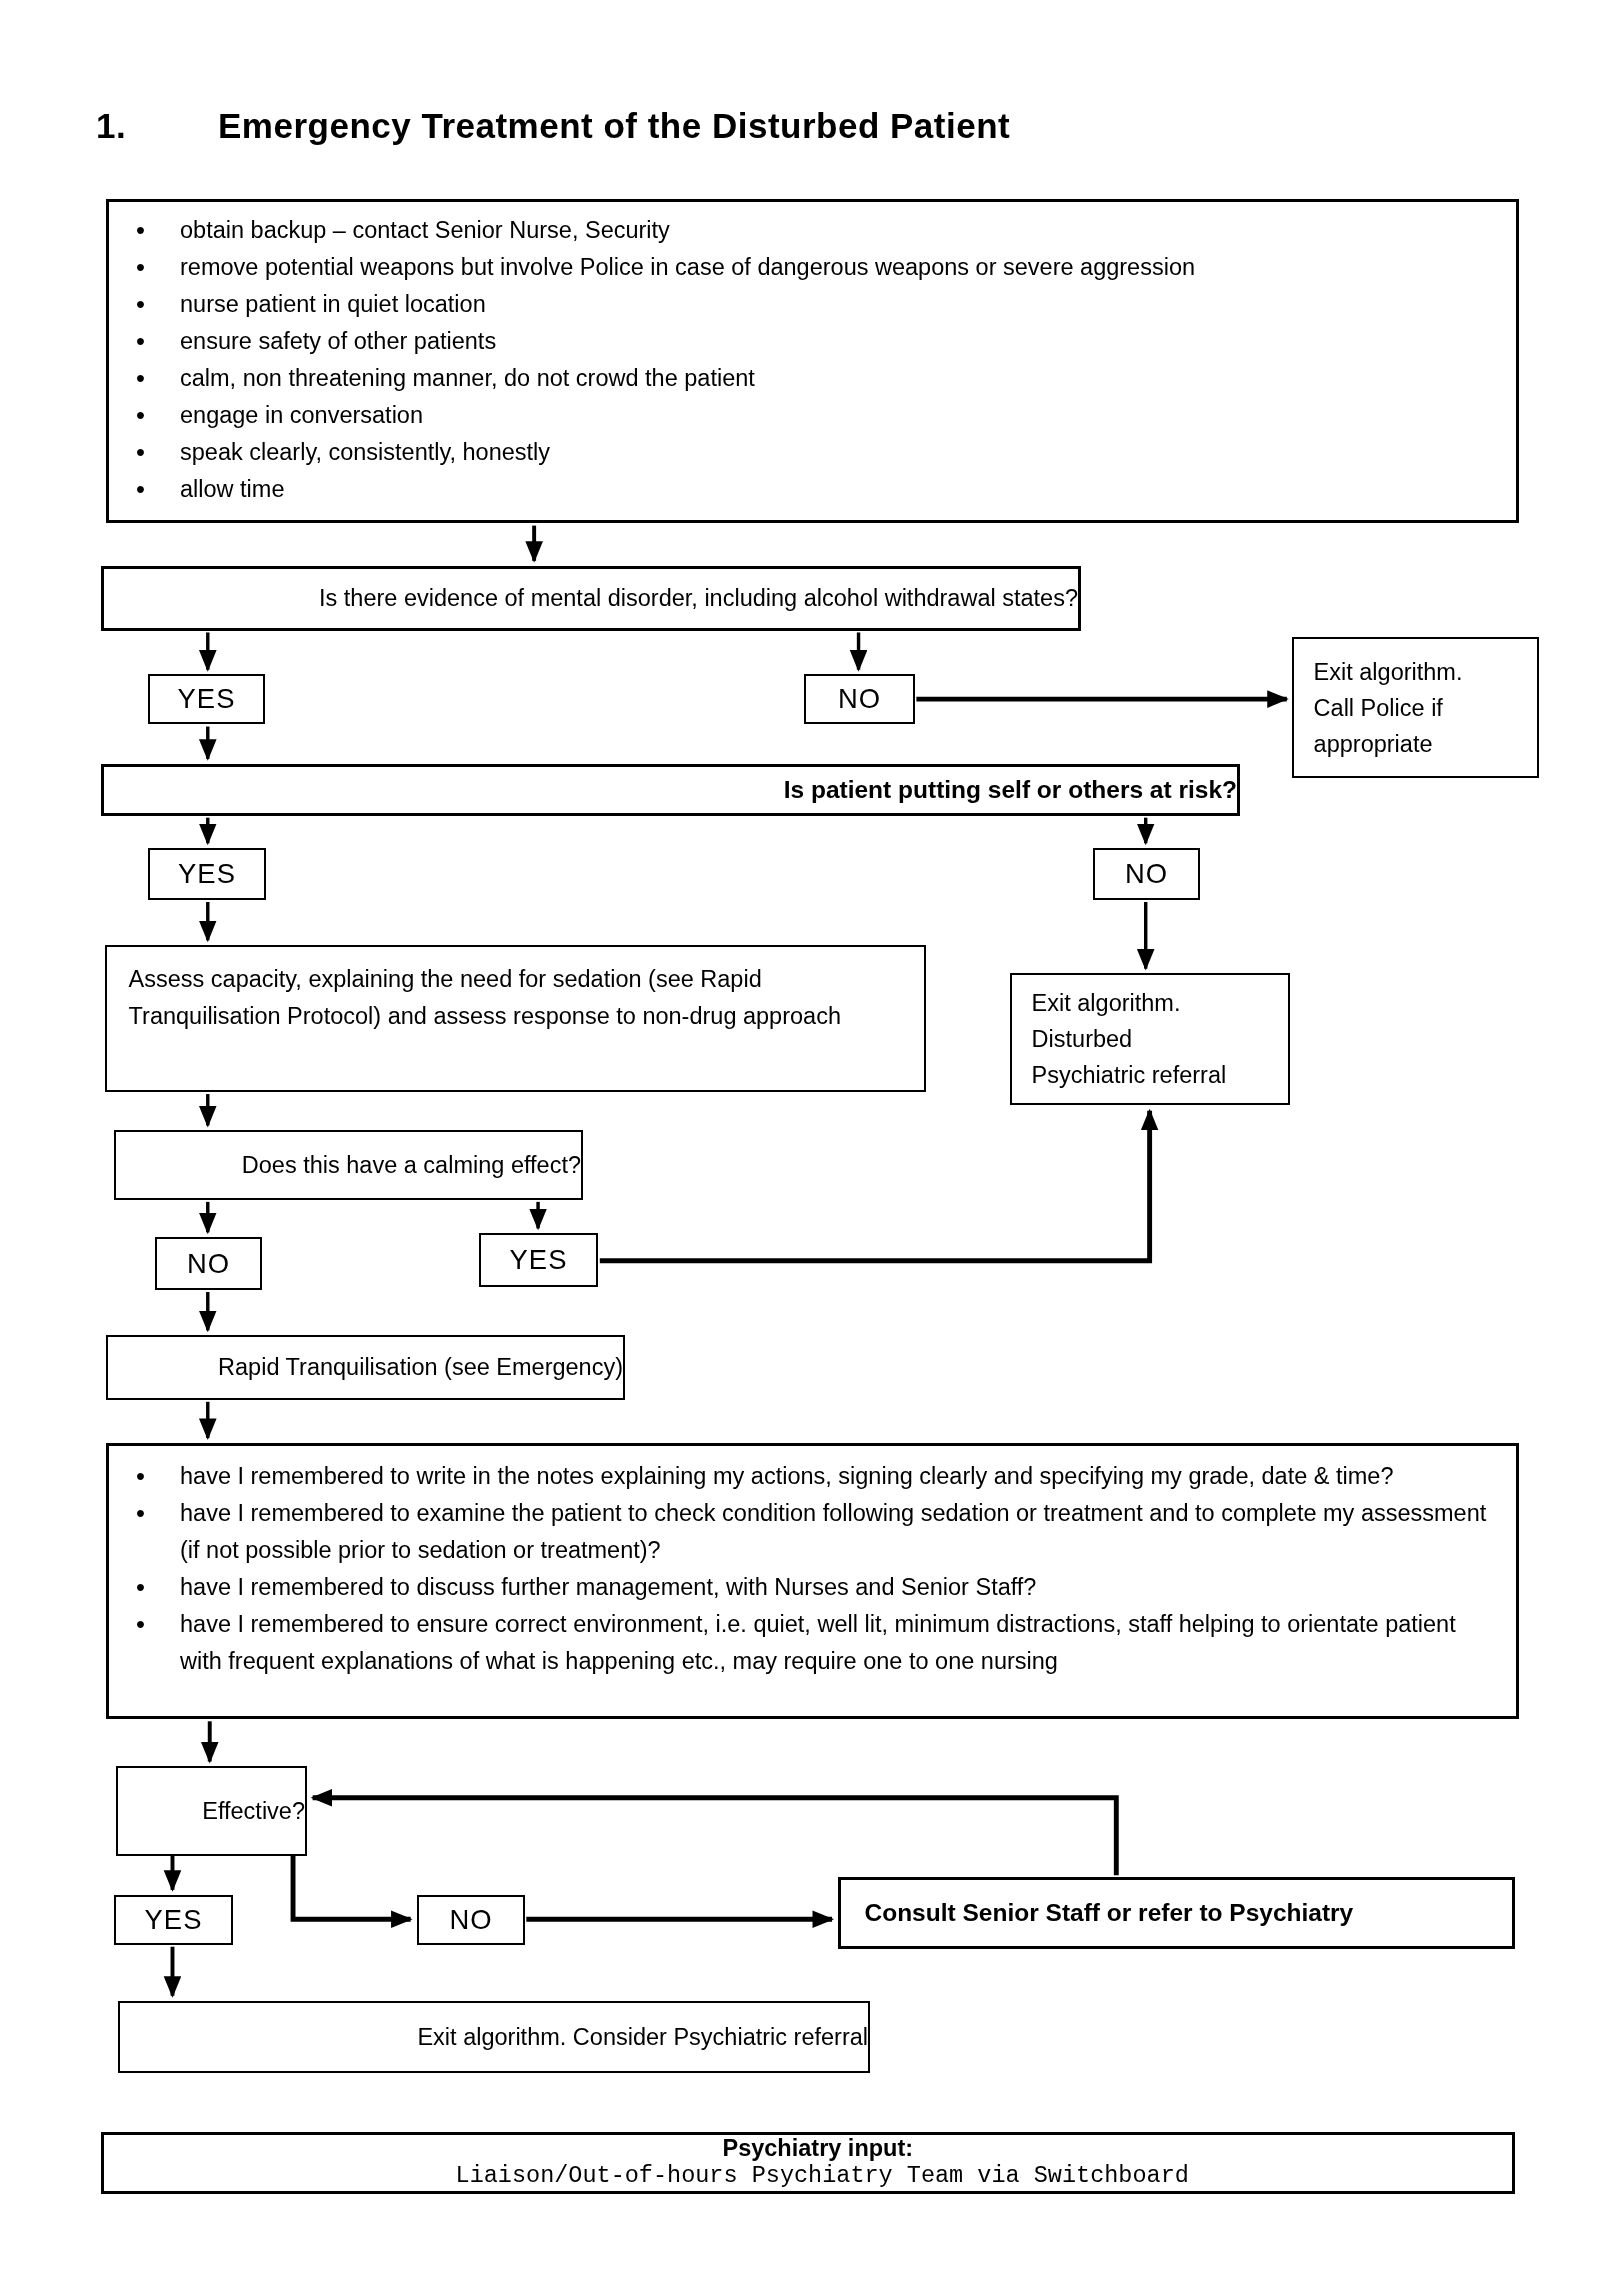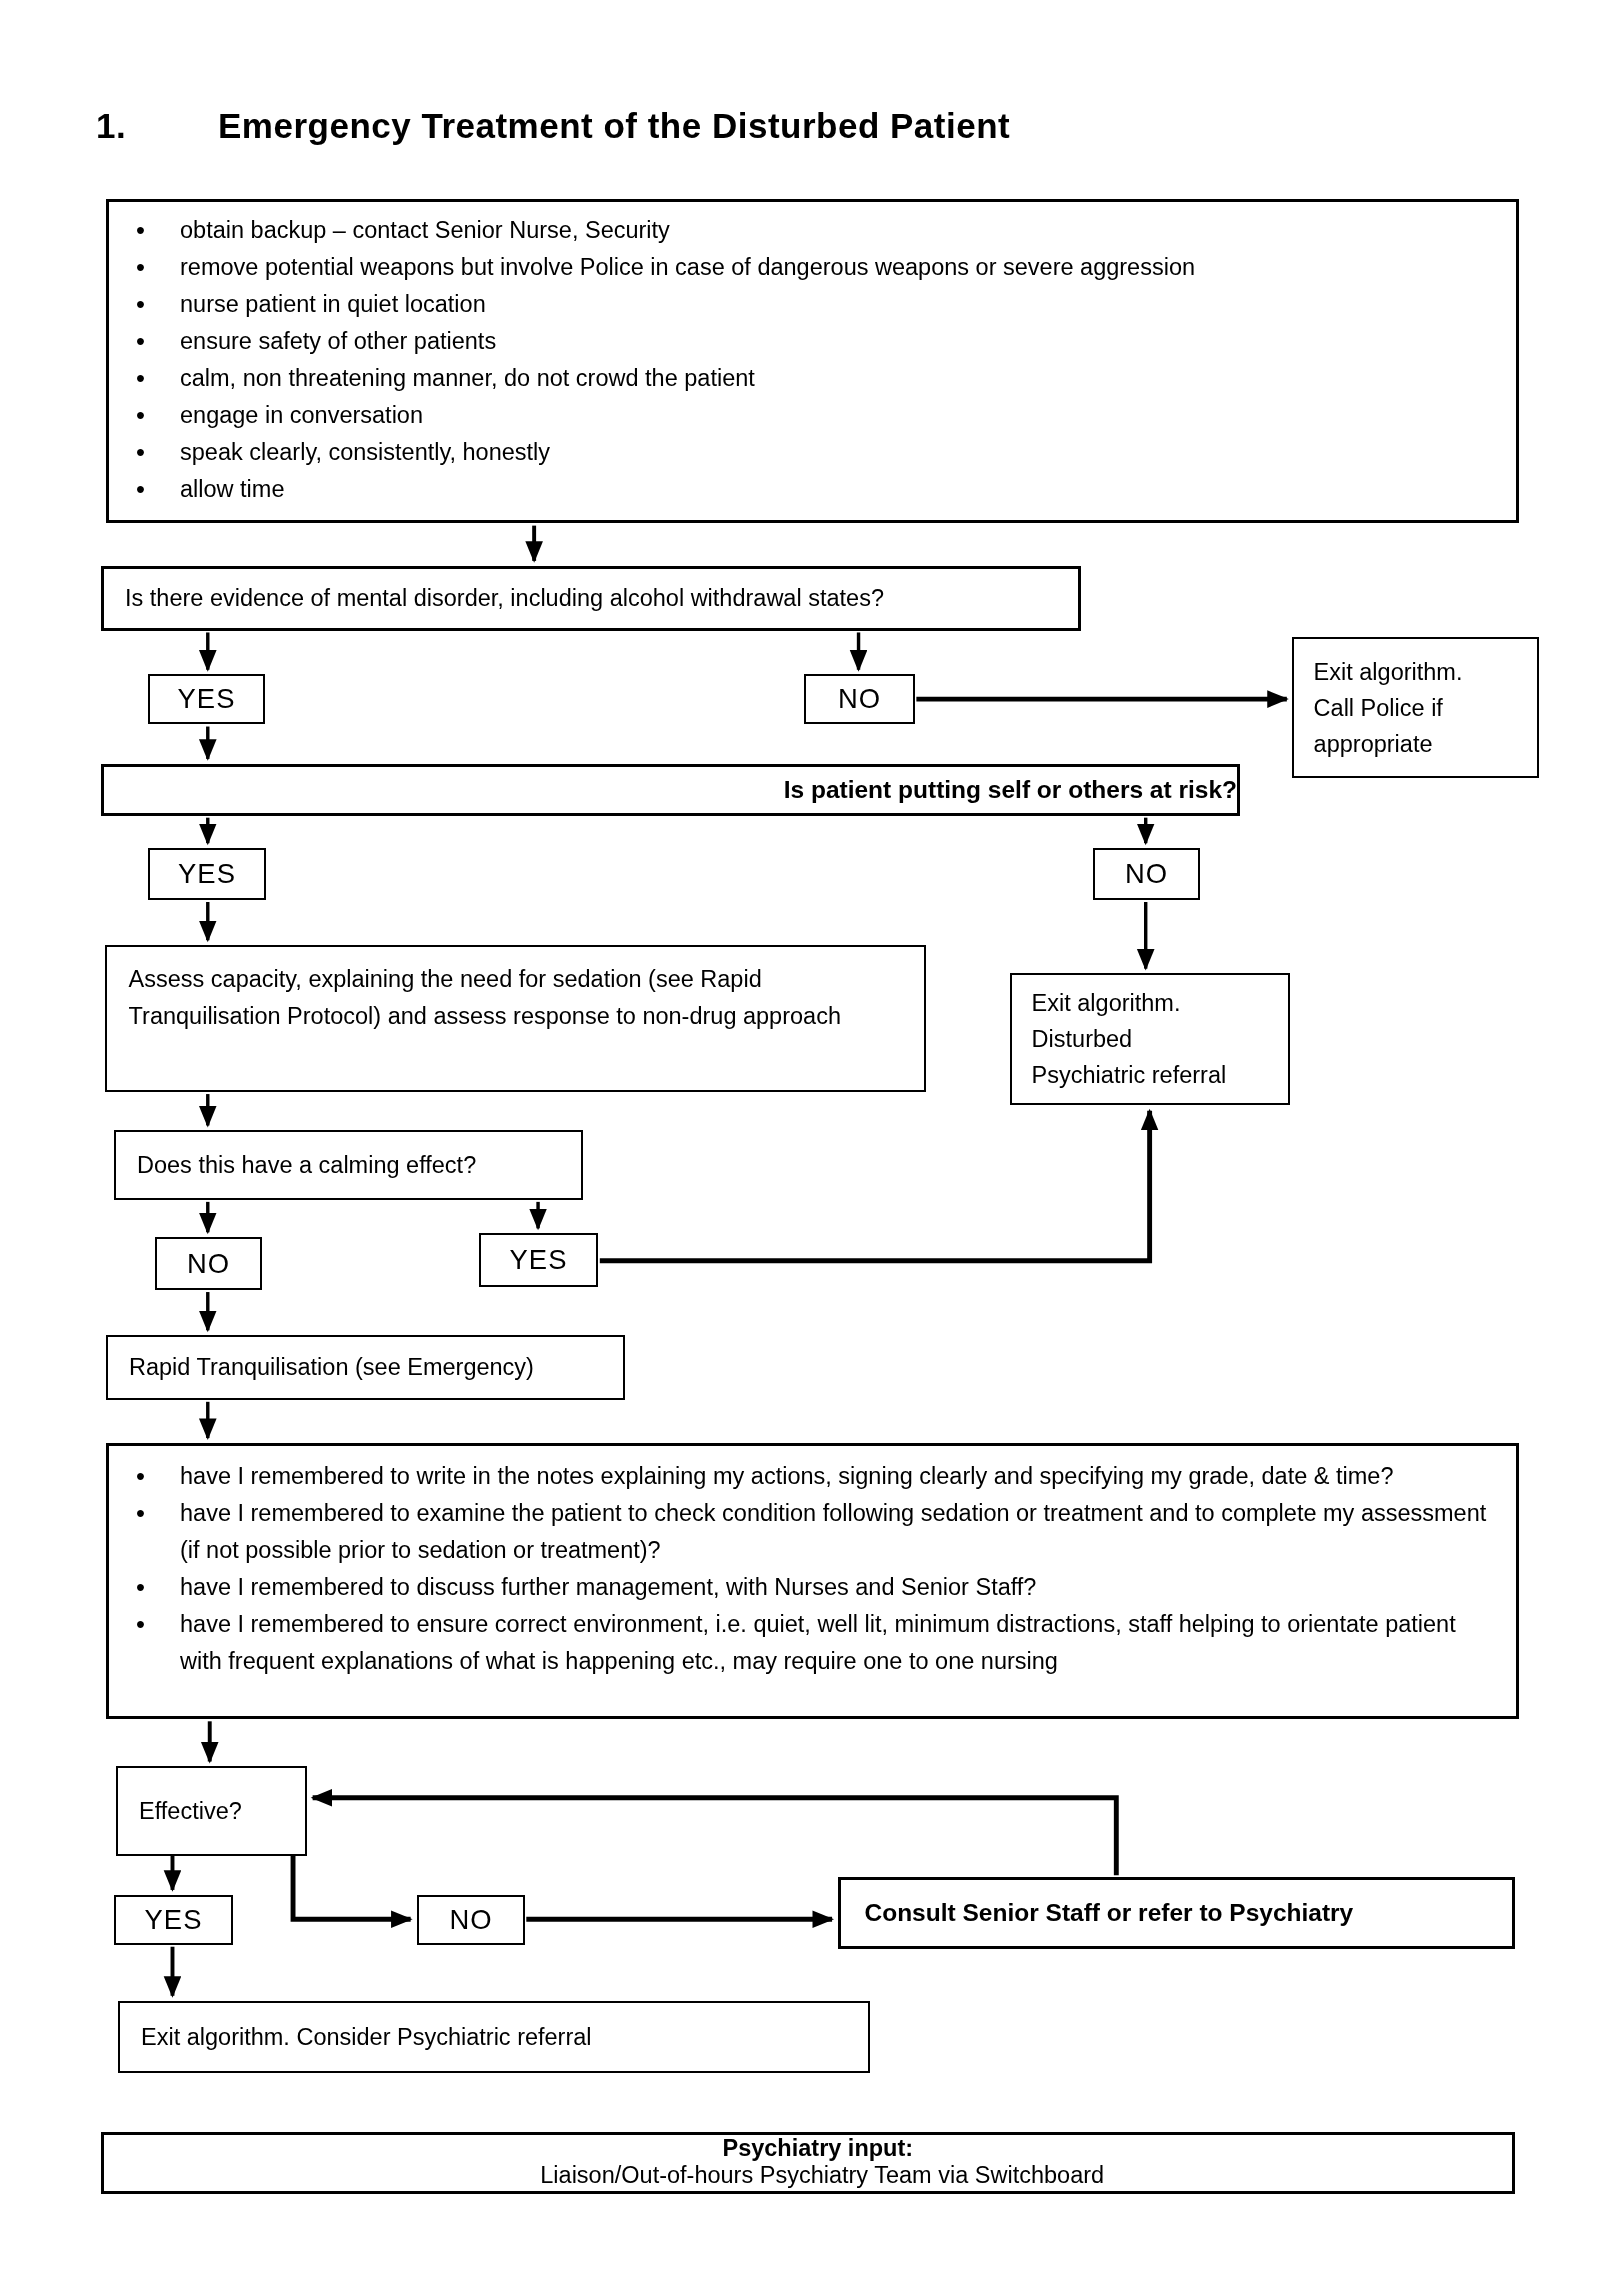--- a/index.html
+++ b/index.html
@@ -7,29 +7,29 @@
   .page{position:absolute;inset:0;background:#fff;}
   svg.connectors{position:absolute;left:0;top:0;width:1623px;height:2293px;pointer-events:none;}
   .box{position:absolute;border:2.9px solid #000;background:#fff;box-sizing:border-box;font-size:23.5px;}
   .b4{border-width:3.9px;}
   .title{position:absolute;top:106px;left:96px;font-size:35px;font-weight:bold;letter-spacing:0.5px;}
   .title .num{display:inline-block;width:122px;}
   .bullets{padding:9.8px 19.6px 9.8px 0;}
   .bullets ul{margin:0;padding:0 0 0 71px;list-style:none;}
   .bullets li{position:relative;line-height:37px;}
   .bullets li::before{content:"\2022";position:absolute;left:-44px;top:0;font-size:25.5px;}
-  .qtext{display:flex;align-items:center;padding-left:21px;}
+  .qtext{display:flex;align-items:center;padding-left:21px;justify-content:flex-end;}
   .qcenter{display:flex;align-items:center;justify-content:flex-end;font-weight:bold;font-size:24.5px;}
   .yn{display:flex;align-items:center;justify-content:center;font-size:27.4px;letter-spacing:1px;}
   .multiline{padding:13.7px 9.8px 9.8px 21.6px;line-height:37px;}
   .linesbox{display:flex;flex-direction:column;justify-content:center;padding-left:19.6px;line-height:36px;}
   .consult{display:flex;align-items:center;padding-left:23.5px;font-weight:bold;font-size:24.5px;}
   .psy{display:flex;align-items:center;padding-left:19.6px;}
   .psy .lbl{font-weight:bold;}
-  .psy .txt{margin-left:8.8px;}
+  .psy .txt{margin-left:8.8px;font-family:Liberation Mono, monospace;}
   
   #bullet1{left:106px;top:199px;width:1413px;height:324px;}
   #q1{left:101px;top:566px;width:980px;height:65px;}
   #yes1{left:148px;top:674px;width:117px;height:50px;}
   #no1{left:804px;top:674px;width:111px;height:50px;}
   #exit1{left:1292px;top:637px;width:247px;height:141px;}
   #q2{left:101px;top:764px;width:1139px;height:52px;}
   #yes2{left:148px;top:848px;width:118px;height:52px;}
   #no2{left:1093px;top:848px;width:107px;height:52px;}
   #assess{left:105px;top:945px;width:821px;height:147px;}

